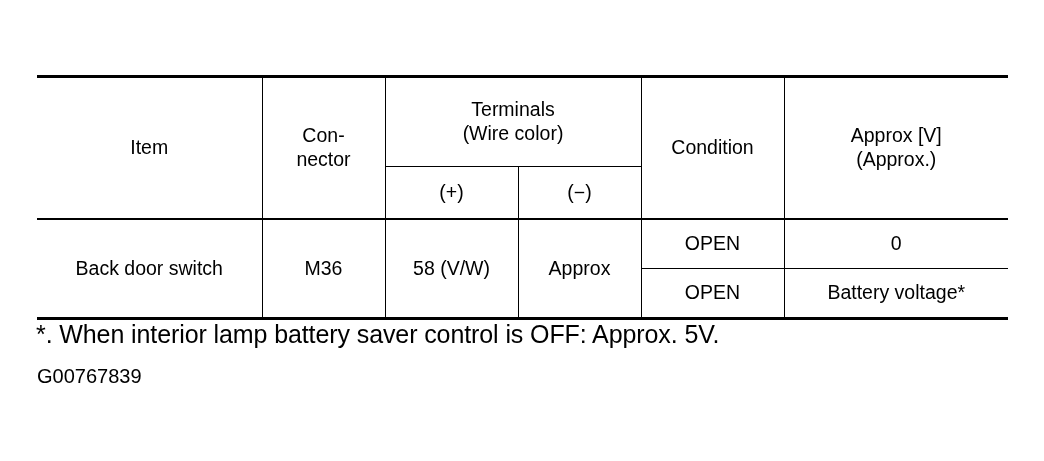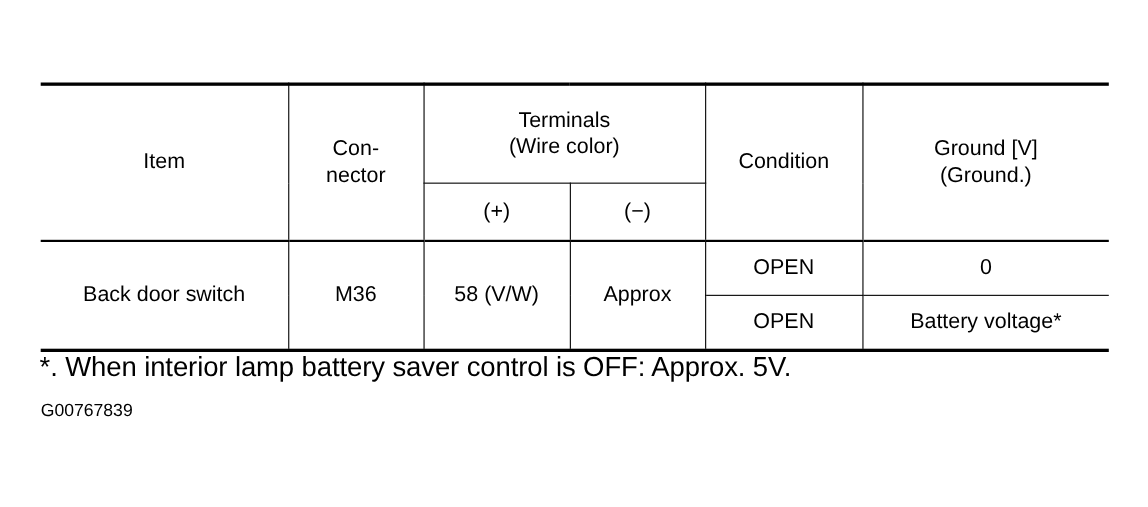--- a/index.html
+++ b/index.html
@@ -68,21 +68,21 @@
     font-size: 25px;
     line-height: 1.2;
     white-space: nowrap;
     letter-spacing: -0.1px;
     margin-top: 13px;
   }
   #figure-id {
     position: absolute;
     left: 37px;
     top: 364px;
-    font-size: 16px;
+    font-size: 20px;
     line-height: 1.2;
     white-space: nowrap;
   }
 </style>
 </head>
 <body>
 
 <table id="spec-table">
   <colgroup>
     <col class="c-item">
@@ -103,22 +103,22 @@
       </td>
       <td class="h-term" colspan="2">
         <span class="two-line">
           <span>Terminals</span>
           <span>(Wire color)</span>
         </span>
       </td>
       <td class="h-item hdr-bottom" rowspan="2">Condition</td>
       <td class="edge-r h-item hdr-bottom" rowspan="2">
         <span class="two-line">
-          <span>Ground [V]</span>
-          <span>(Ground.)</span>
+          <span>Approx [V]</span>
+          <span>(Approx.)</span>
         </span>
       </td>
     </tr>
 
     <tr>
       <td class="h-sub hdr-bottom">(+)</td>
       <td class="h-sub hdr-bottom">(−)</td>
     </tr>
 
     <tr>

